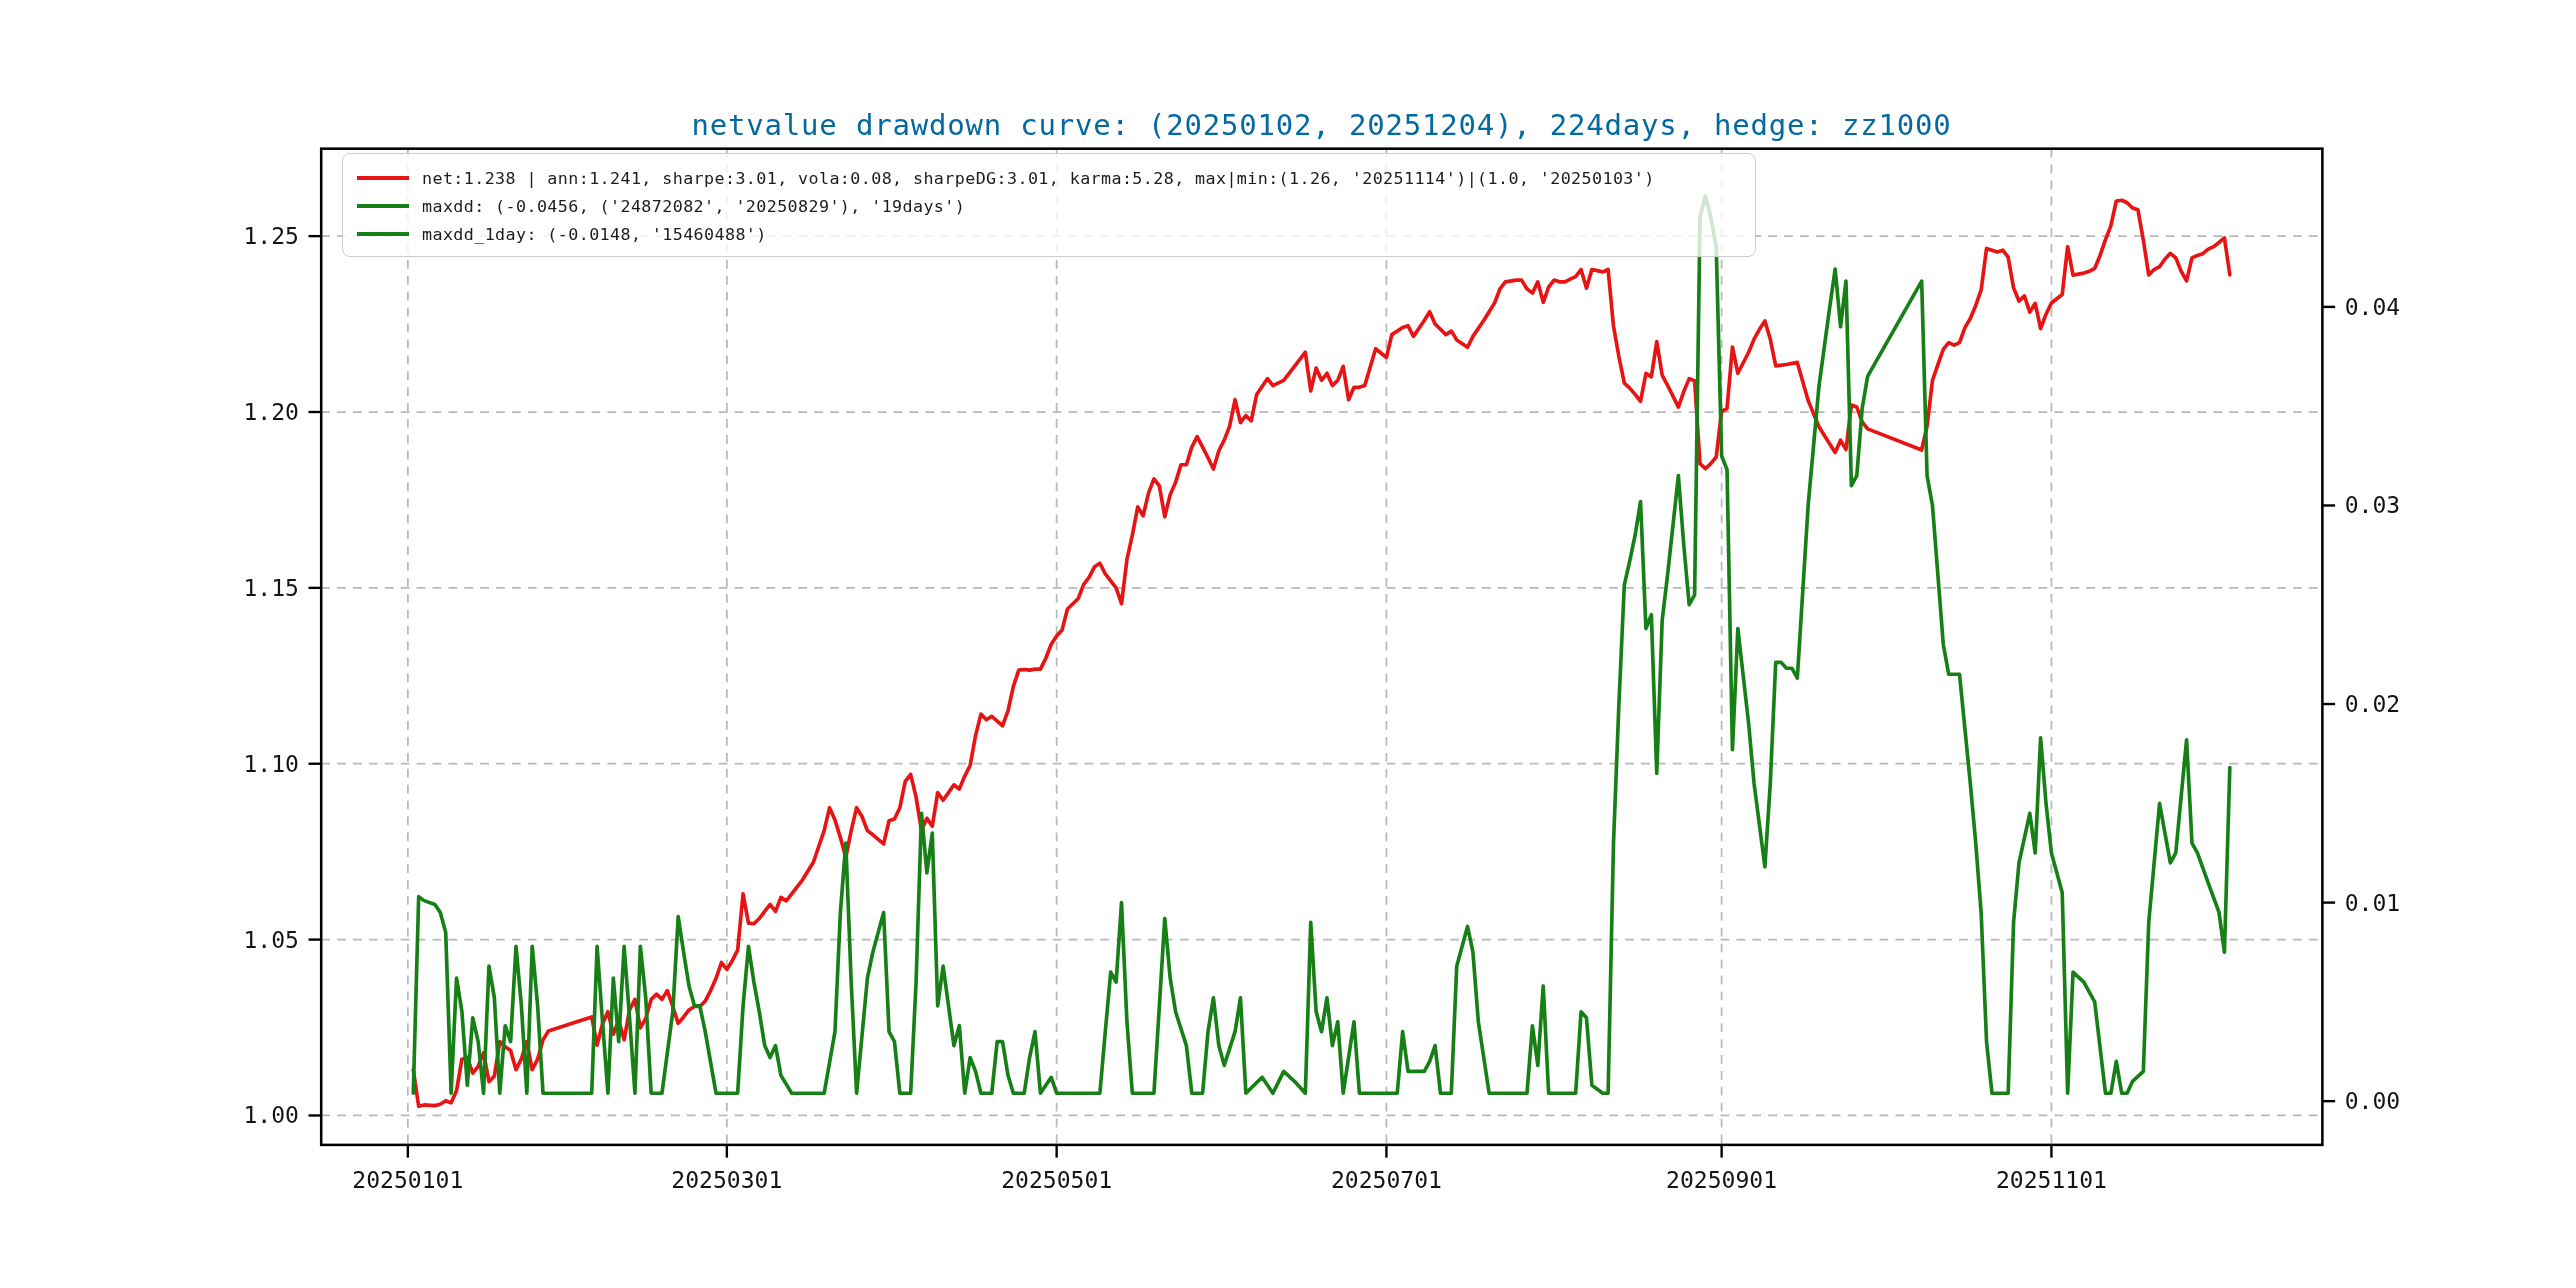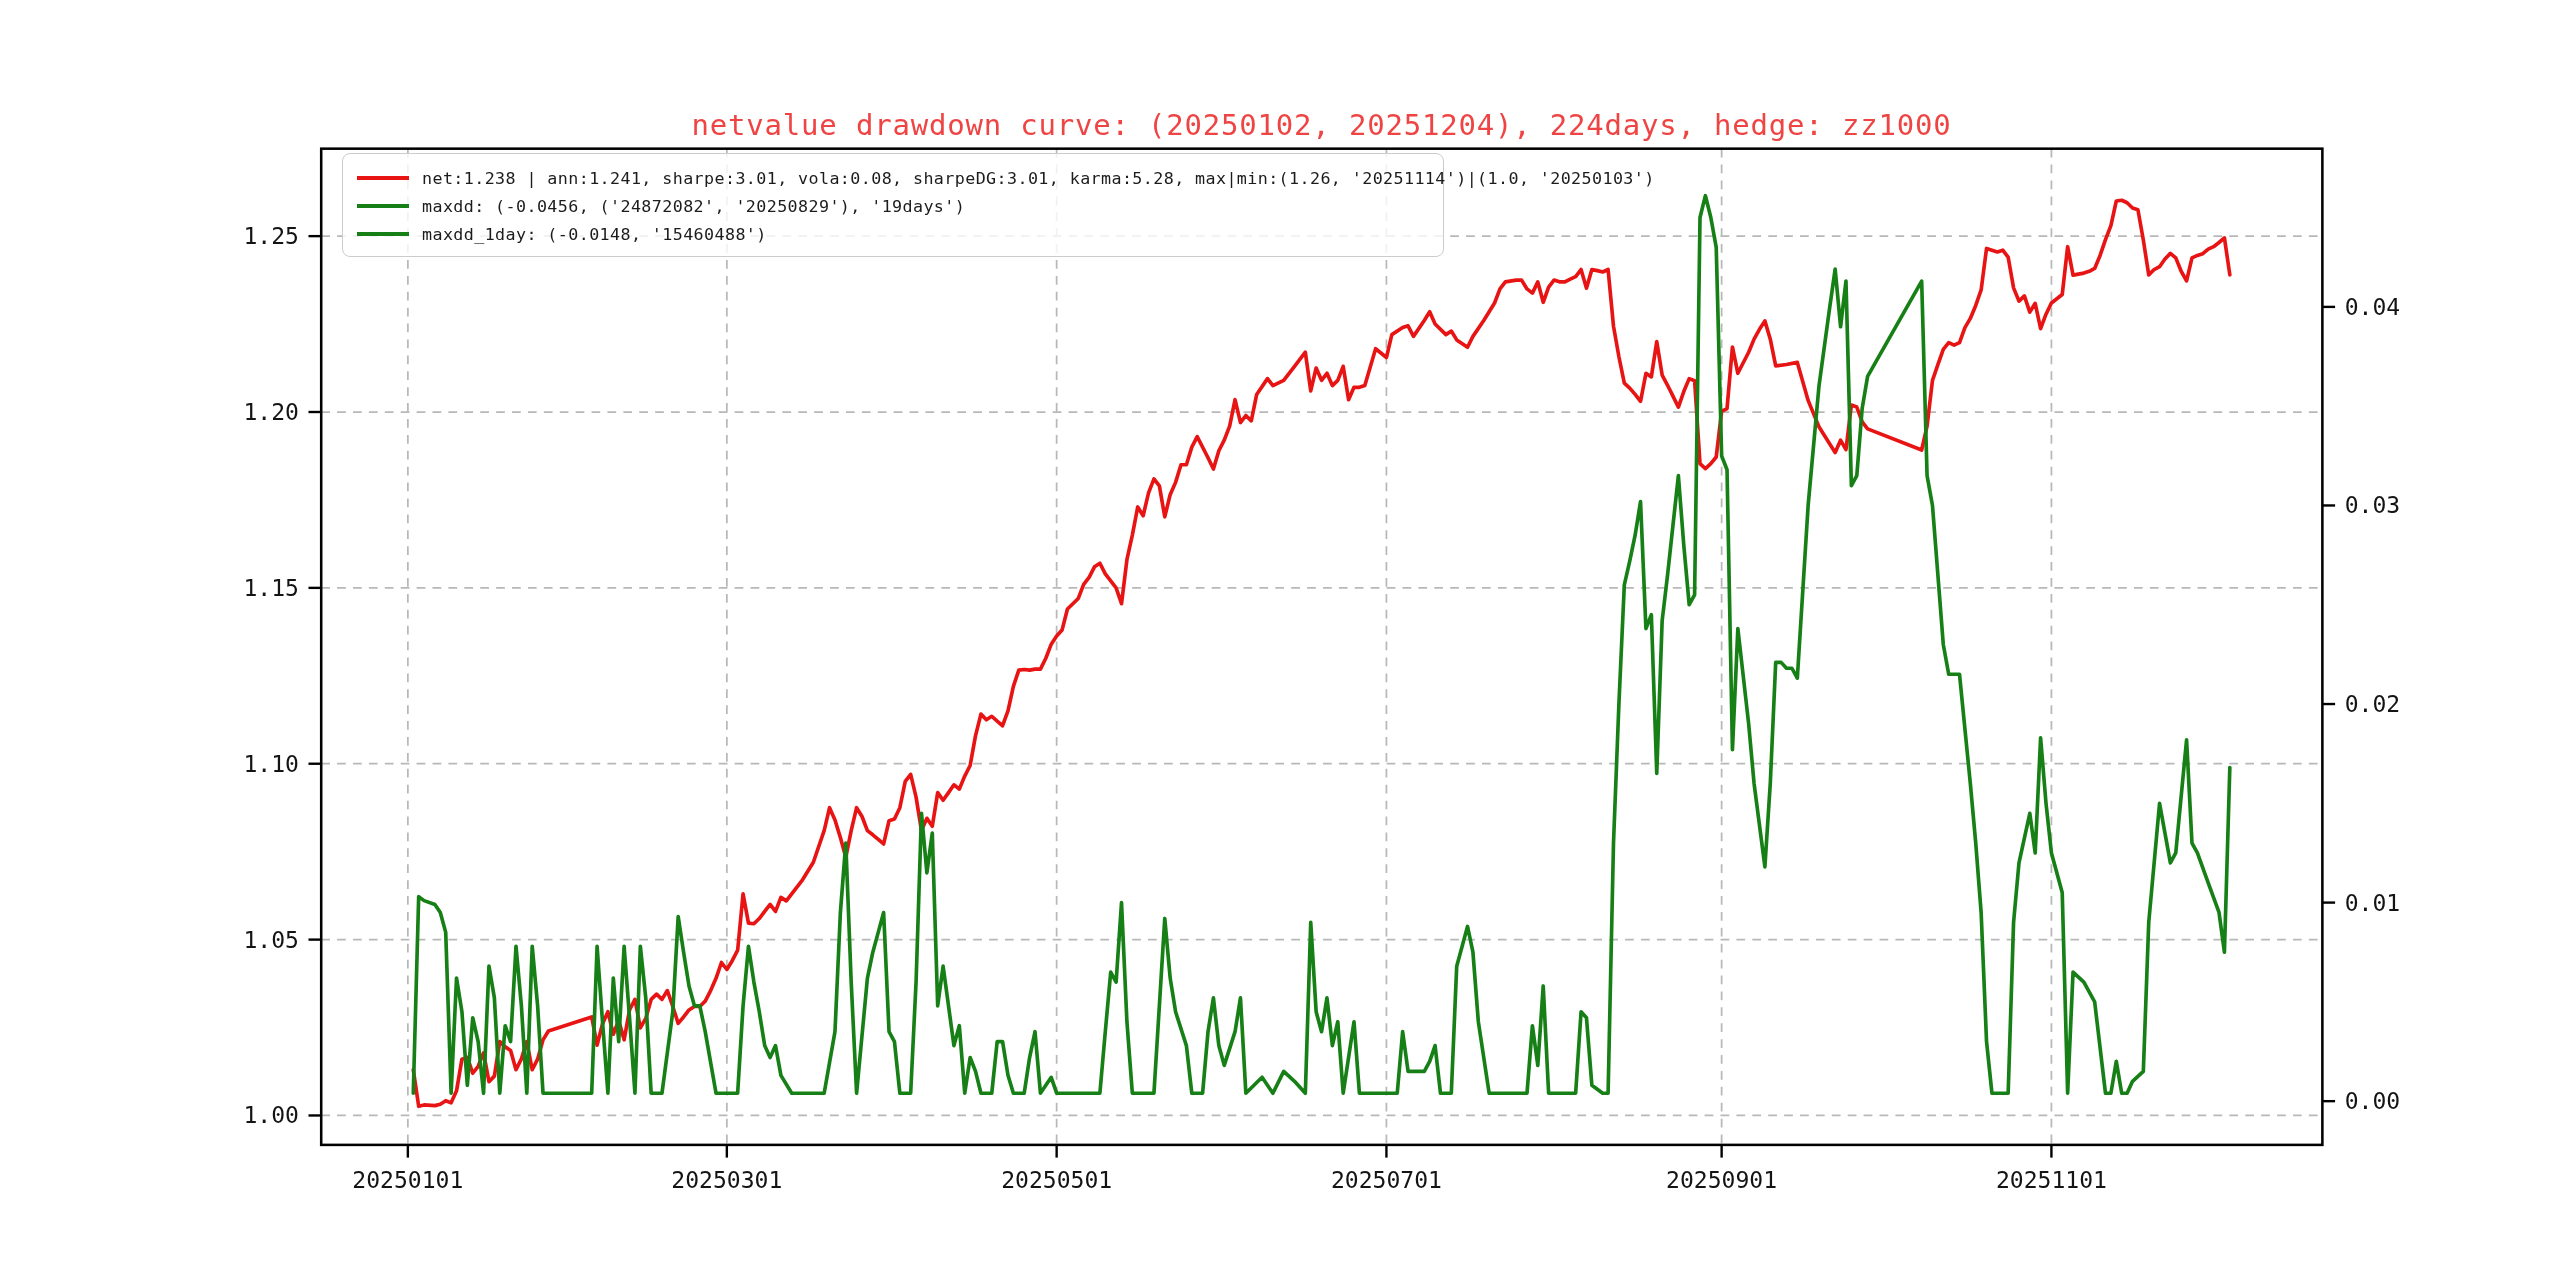--- a/index.html
+++ b/index.html
@@ -1,22 +1,22 @@
 <!DOCTYPE html>
 <html style="font-size:12.7px"><head>
 <meta charset="utf-8">
 <style>
   html,body{margin:0;padding:0;background:#ffffff;}
   body{width:2576px;height:1288px;position:relative;overflow:hidden;
        font-family:"DejaVu Sans Mono","Liberation Mono",monospace;}
   #figure{position:absolute;inset:0;background:#ffffff;}
   #plot-svg{position:absolute;left:0;top:0;}
   #chart-title{position:absolute;left:321px;top:108px;width:2001px;
-       text-align:center;font-size:29px;color:#ef4444;letter-spacing:0.8px;white-space:nowrap;}
-  #legend{position:absolute;left:342px;top:153px;width:1102px;box-sizing:border-box;
+       text-align:center;font-size:29px;color:#0369a1;letter-spacing:0.8px;white-space:nowrap;}
+  #legend{position:absolute;left:342px;top:153px;width:1414px;box-sizing:border-box;
        background:rgba(255,255,255,0.8);border:1.6px solid #cccccc;border-radius:8px;
        padding:9.5px 14.3px 8px 14.3px;z-index:5;}
   .legend-row{display:flex;align-items:center;height:28px;white-space:nowrap;}
   .legend-swatch{display:inline-block;width:52px;height:0;border-top:4.8px solid #000;
        margin-right:12.7px;flex:0 0 auto;}
   .legend-label{font-size:16.7px;color:#1c1c1c;letter-spacing:0.4px;}
   text{font-family:"DejaVu Sans Mono","Liberation Mono",monospace;}
 </style>
 </head>
 <body>

